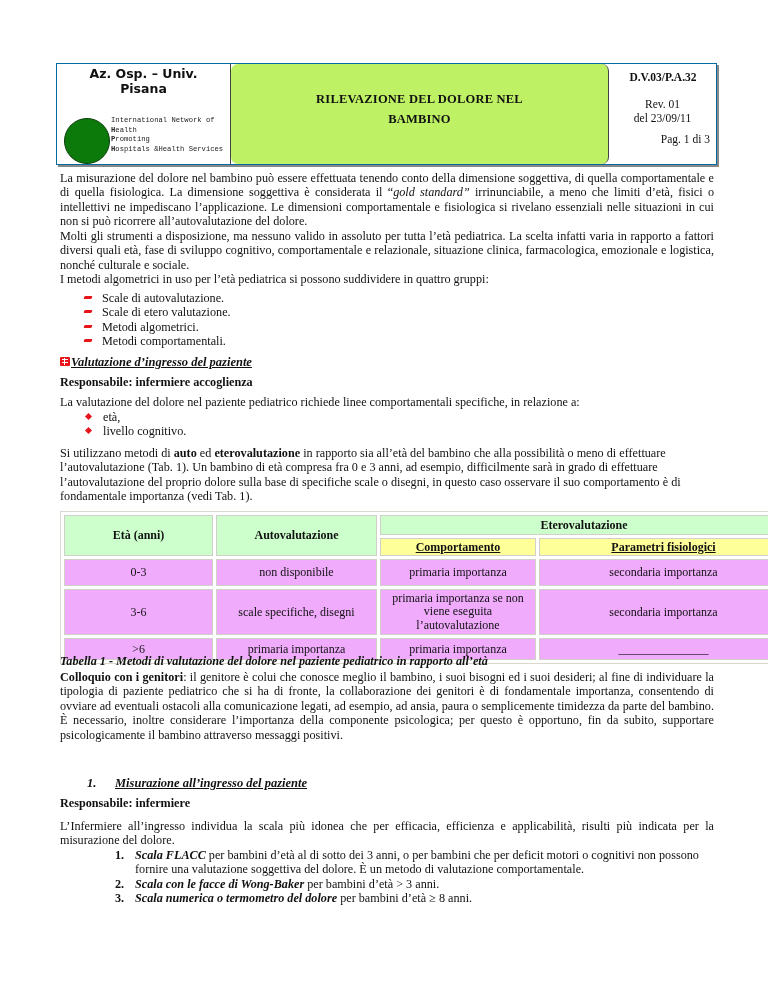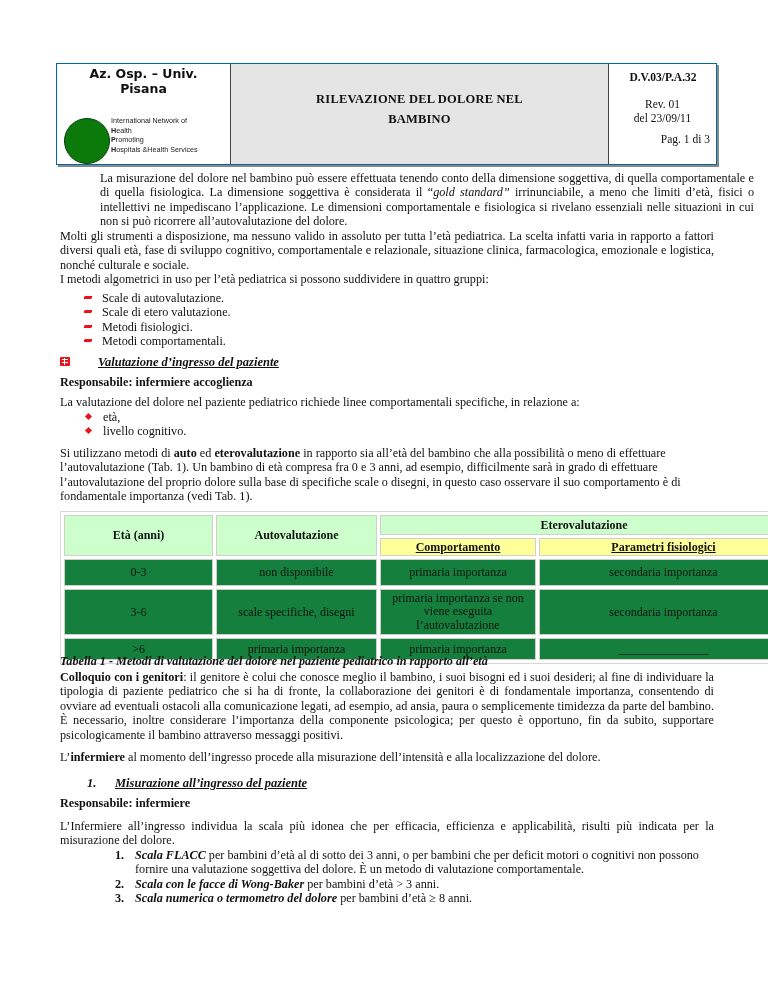--- a/index.html
+++ b/index.html
@@ -9,23 +9,23 @@
 
   
   .hdr { position: absolute; left: 56px; top: 54px; width: 659px; height: 100px;
          border: 1px solid #0369a1; box-shadow: 2px 2px 0 #888; display: flex; background:#fff;margin-top:9px; }
   .hdr-left { width: 173px; border-right: 1px solid #444; position: relative; background: #fff; }
   .hdr-org { position: absolute; left: 0; top: 2px; width: 173px; text-align: center;
              font-family: "DejaVu Sans", sans-serif; font-weight: bold; font-size: 12.5px; line-height: 15px; }
   .logo-circle { position: absolute; left: 0; top: 36px; width: 44px; height: 44px; border-radius: 50%;
                  background: #0b7a0b; border: 1px solid #0a3d0a; }
   .logo-text { position: absolute; left: 48px; top: 37px; width: 130px;
-               font-family: Liberation Sans, sans-serif; font-size: 7.2px; line-height: 9.6px; color: #222; }
+               font-family: Liberation Mono, monospace; font-size: 7.2px; line-height: 9.6px; color: #222; }
   .logo-text b { font-weight: bold; }
-  .hdr-mid { flex: 1; background: #e5e5e5; position: relative; border-right: 1px solid #444; }
+  .hdr-mid { flex: 1; background: #bef264; position: relative; border-right: 1px solid #444; border-radius: 7px; }
   .hdr-title { position: absolute; left: 0; right: 0; top: 25px; text-align: center;
                font-weight: bold; font-size: 12.5px; line-height: 20px; letter-spacing: 0.2px; }
   .hdr-right { width: 107px; position: relative; text-align: center; font-size: 11.5px; }
   .hdr-code { position: absolute; top: 7px; left: 1px; right: 0; font-weight: bold; }
   .hdr-rev { position: absolute; top: 33px; left: 0; right: 0; line-height: 14px; }
   .hdr-page { position: absolute; top: 69px; right: 6px; }
 
   
   .txt { position: absolute; left: 60px; width: 654px; font-size: 12.2px; line-height: 14.4px; }
   .just { text-align: justify; }
@@ -43,21 +43,21 @@
                       box-shadow: 0 3px 0 #fff; }
   .sec-icon::after { content: ""; position: absolute; left: 4px; top: 1px; width: 1px; height: 7px; background: #fff; }
 
   
   .tbl { position: absolute; left: 60px; top: 511px; width: 732px; border-collapse: separate;
          border-spacing: 3px; border: 1px solid #d8d8d0; font-size: 12px; background: #fff; }
   .tbl td, .tbl th { border: 1px solid #d0d0c8; text-align: center; padding: 0 2px; }
   .tbl th { font-weight: bold; }
   .th-green { background: #ccffcc; }
   .th-yellow { background: #ffff99; }
-  .tbl td { background: #15803d; font-weight: normal; }
+  .tbl td { background: #f0abfc; font-weight: normal; }
 
   .caption { position: absolute; left: 60px; width: 654px; top: 654px; text-align: left;
              font-size: 12.2px; font-weight: bold; font-style: italic; }
   .num-list { position: absolute; left: 115px; width: 600px; font-size: 12.2px; line-height: 14.4px; }
   .num-list .ni { position: relative; padding-left: 20px; }
   .num-list .nn { position: absolute; left: 0; top: 0; font-weight: bold; }
 </style>
 </head>
 <body>
 
@@ -86,34 +86,34 @@
     <div class="hdr-right">
       <div class="hdr-code">D.V.03/P.A.32</div>
       <div class="hdr-rev">
         <div>Rev. 01</div>
         <div>del 23/09/11</div>
       </div>
       <div class="hdr-page">Pag. 1 di 3</div>
     </div>
   </div>
 
-  <div class="txt just" style="top:171px;margin-left:40px;">
+  <div class="txt just" style="top:171px;">
     <span>La misurazione del dolore nel bambino può essere effettuata tenendo conto della dimensione soggettiva, di quella comportamentale e di quella fisiologica. La dimensione soggettiva è considerata il “</span><em>gold standard”</em><span> irrinunciabile, a meno che limiti d’età, fisici o intellettivi ne impediscano l’applicazione. Le dimensioni comportamentale e fisiologica si rivelano essenziali nelle situazioni in cui non si può ricorrere all’autovalutazione del dolore.</span>
   </div>
   <div class="txt" style="top:272px;">I metodi algometrici in uso per l’età pediatrica si possono suddividere in quattro gruppi:</div>
   <div class="txt just" style="top:229px;">Molti gli strumenti a disposizione, ma nessuno valido in assoluto per tutta l’età pediatrica. La scelta infatti varia in rapporto a fattori diversi quali età, fase di sviluppo cognitivo, comportamentale e relazionale, situazione clinica, farmacologica, emozionale e logistica, nonché culturale e sociale.</div>
 
   <div class="bullet-list" style="top:291px;">
     <div class="li"><span class="arrow"></span><span>Scale di autovalutazione.</span></div>
     <div class="li"><span class="arrow"></span><span>Scale di etero valutazione.</span></div>
-    <div class="li"><span class="arrow"></span><span>Metodi fisiologici.</span></div>
+    <div class="li"><span class="arrow"></span><span>Metodi algometrici.</span></div>
     <div class="li"><span class="arrow"></span><span>Metodi comportamentali.</span></div>
   </div>
 
-  <div class="section-h" style="top:355px; padding-left:38px;">
+  <div class="section-h" style="top:355px; padding-left:11px;">
     <span class="sec-icon"></span>
     <u>Valutazione d’ingresso del paziente</u>
   </div>
   <div class="txt" style="top:375px; font-weight:bold;">Responsabile: infermiere accoglienza</div>
   <div class="txt" style="top:395px;">La valutazione del dolore nel paziente pediatrico richiede linee comportamentali specifiche, in relazione a:</div>
 
   <div class="bullet-list" style="top:410px; left:85px;">
     <div class="li"><span class="diamond"></span><span>età,</span></div>
     <div class="li"><span class="diamond"></span><span>livello cognitivo.</span></div>
   </div>
@@ -153,23 +153,20 @@
     </tr>
   </tbody>
     </table>
 
   <div class="caption">Tabella 1 - Metodi di valutazione del dolore nel paziente pediatrico in rapporto all’età</div>
 
   <div class="txt just" style="top:670px;">
     <b>Colloquio con i genitori</b><span>: il genitore è colui che conosce meglio il bambino, i suoi bisogni ed i  suoi desideri; al fine di individuare la tipologia di paziente pediatrico che si ha di fronte, la collaborazione dei genitori è di fondamentale importanza, consentendo di  ovviare ad eventuali ostacoli alla comunicazione legati, ad esempio, ad ansia, paura o semplicemente timidezza da parte del bambino. È necessario, inoltre considerare l’importanza della componente psicologica; per questo è opportuno, fin da subito, supportare psicologicamente il bambino attraverso messaggi positivi.</span>
   </div>
 
-  <div class="txt" style="top:750px;">
-    <span>L’</span><b>infermiere</b><span> al momento dell’ingresso procede alla misurazione dell’intensità e alla localizzazione del dolore.</span>
-  </div>
 
   <div class="section-h" style="top:776px; left:87px;">
     <span style="display:inline-block; width:28px;">1.</span><u>Misurazione all’ingresso del paziente</u>
   </div>
   <div class="txt" style="top:796px; font-weight:bold;">Responsabile: infermiere</div>
 
   <div class="txt just" style="top:819px;">L’Infermiere all’ingresso individua la scala più idonea che per efficacia, efficienza e applicabilità, risulti più indicata per la misurazione del dolore.</div>
 
   <div class="num-list" style="top:848px;">
     <div class="ni">

